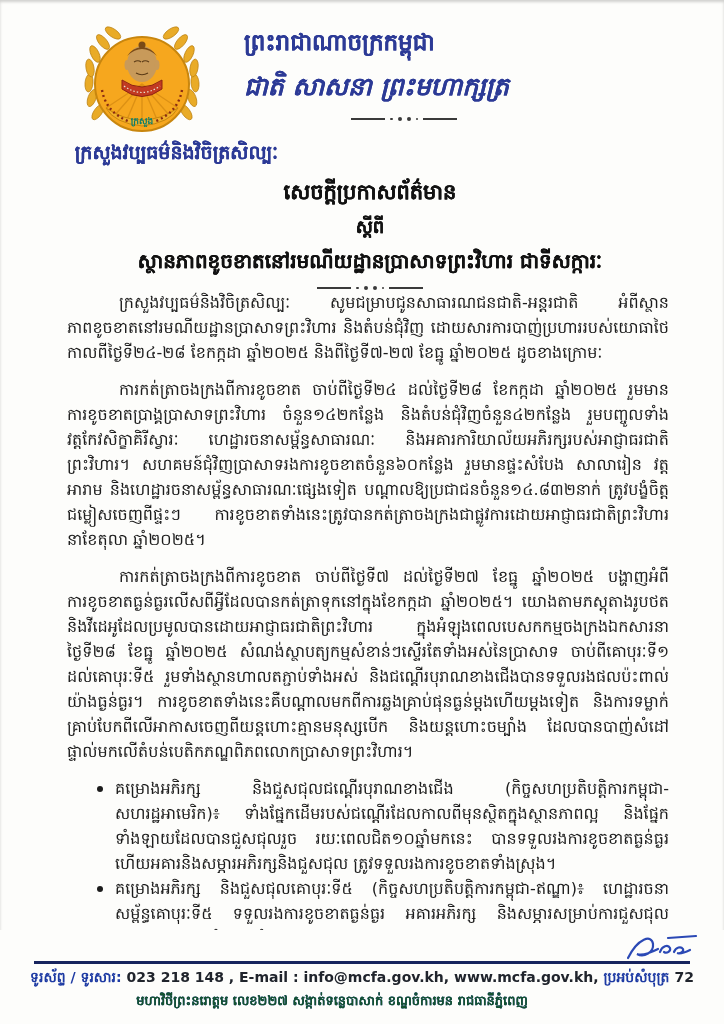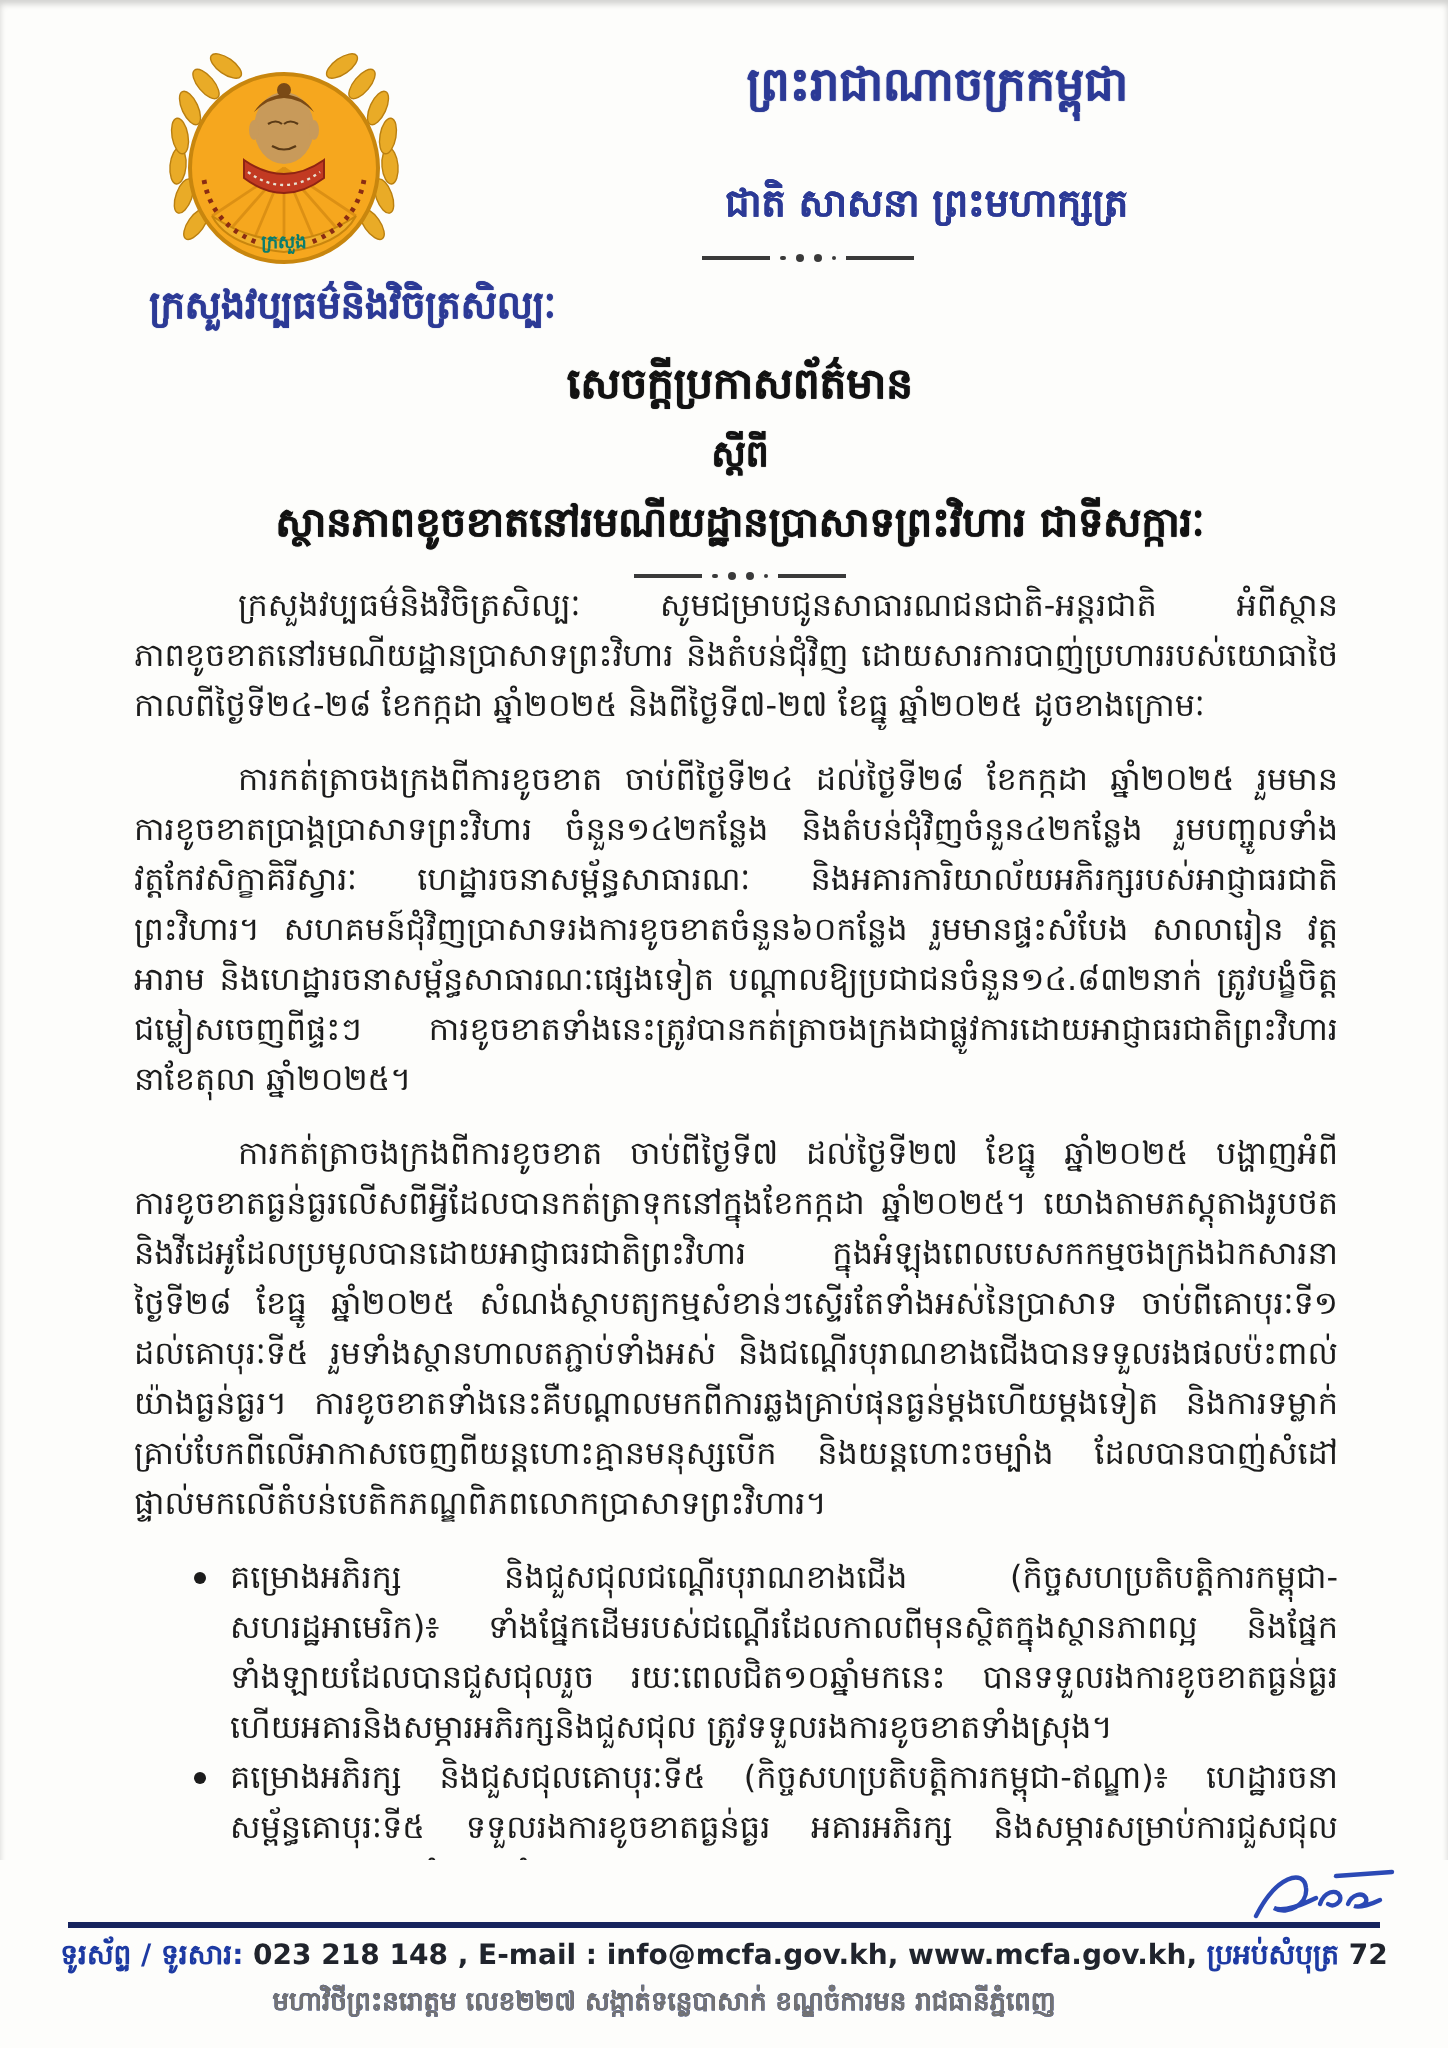--- a/index.html
+++ b/index.html
@@ -11,23 +11,23 @@
     color:#1b1b1b;
     box-shadow:inset 0 2px 3px rgba(0,0,0,.18);
   }
   
   .logo{position:absolute; left:76px; top:20px; width:132px; height:132px;}
   .ministry-name{
     position:absolute; left:10px; top:140px; width:268px;
     text-align:right; font-size:19px; font-weight:bold; color:#2c3a96;
     text-shadow:0 0 .4px #2c3a96;
   }
-  .kingdom{position:absolute; left:244px; top:28px; width:320px; text-align:right; color:#2c3a96;}
+  .kingdom{position:absolute; left:244px; top:28px; width:320px; text-align:left; color:#2c3a96;}
   .kingdom .l1{font-size:23px; font-weight:bold; text-shadow:0 0 .5px #2c3a96;}
-  .kingdom .l2{font-size:19px; font-weight:bold; margin-top:28px; text-shadow:0 0 .3px #2c3a96;}
+  .kingdom .l2{font-size:25px; font-weight:bold; margin-top:10px; text-shadow:0 0 .3px #2c3a96;font-style:italic;}
   .orn{display:flex; align-items:center; justify-content:center; gap:5px; margin-top:10px;}
   .orn .bar{width:34px; height:1.5px; background:#3a3a3a;}
   .orn .dot{width:4px; height:4px; border-radius:50%; background:#3a3a3a;}
   .orn .dot.small{width:2.5px;height:2.5px;}
   
   .title-block{position:absolute; left:0; top:178px; width:724px; text-align:center; color:#121212; transform:translateX(8px);}
   .title-block .t1{font-size:21px; font-weight:bold; text-shadow:0 0 .4px #000;}
   .title-block .t2{font-size:18px; font-weight:bold; margin-top:6px; text-shadow:0 0 .4px #000;}
   .title-block .t3{font-size:20px; font-weight:bold; margin-top:6px; text-shadow:0 0 .4px #000;}
   .title-block .orn{margin-top:8px;}
@@ -48,21 +48,21 @@
   .signature{position:absolute; right:22px; top:2px; width:80px; height:32px;}
   .footer-rule{position:absolute; left:34px; top:31px; width:656px; height:3px; background:#17245e;}
   .footer-l1{
     position:absolute; left:0; top:38px; width:724px; text-align:center;
     font-size:14px; font-weight:bold; white-space:nowrap;
   }
   .footer-l1 .kh-blue{color:#1d3aa3;}
   .footer-l1 .latin{color:#20242c; font-weight:bold;}
   .footer-l2{
     position:absolute; left:0; top:62px; width:664px; text-align:center;
-    font-size:13px; font-weight:bold; color:#737373; text-shadow:0 0 .3px #1d3aa3;
+    font-size:13px; font-weight:bold; color:#14532d; text-shadow:0 0 .3px #1d3aa3;
   }
 </style>
 </head>
 <body>
 
 <div class="page">
 
   <svg class="logo" viewBox="0 0 132 132" aria-hidden="true">
 
     <g fill="#e9ab27" stroke="#b97f10" stroke-width="0.7">

